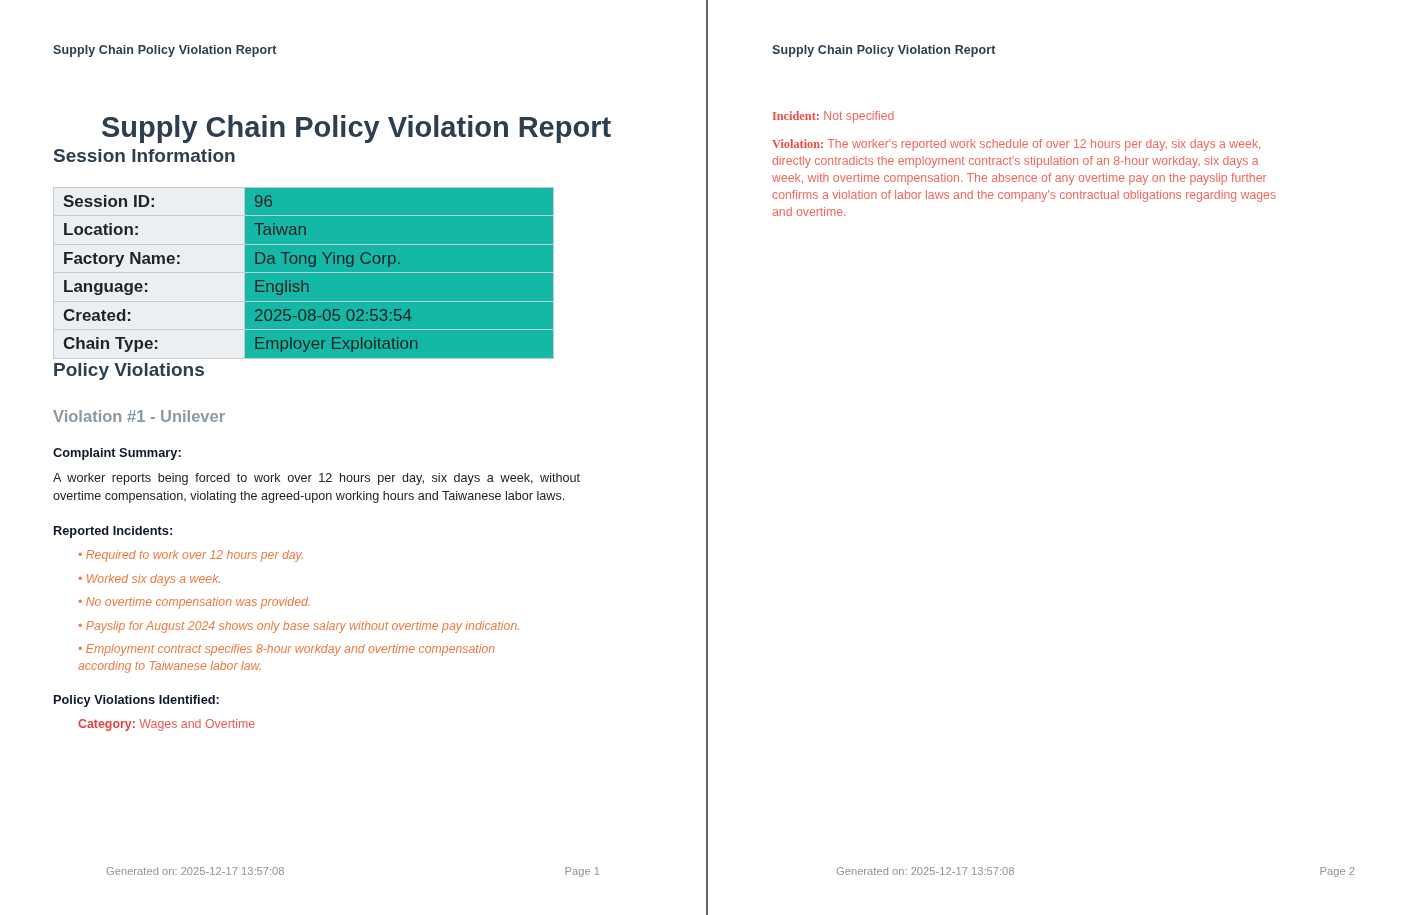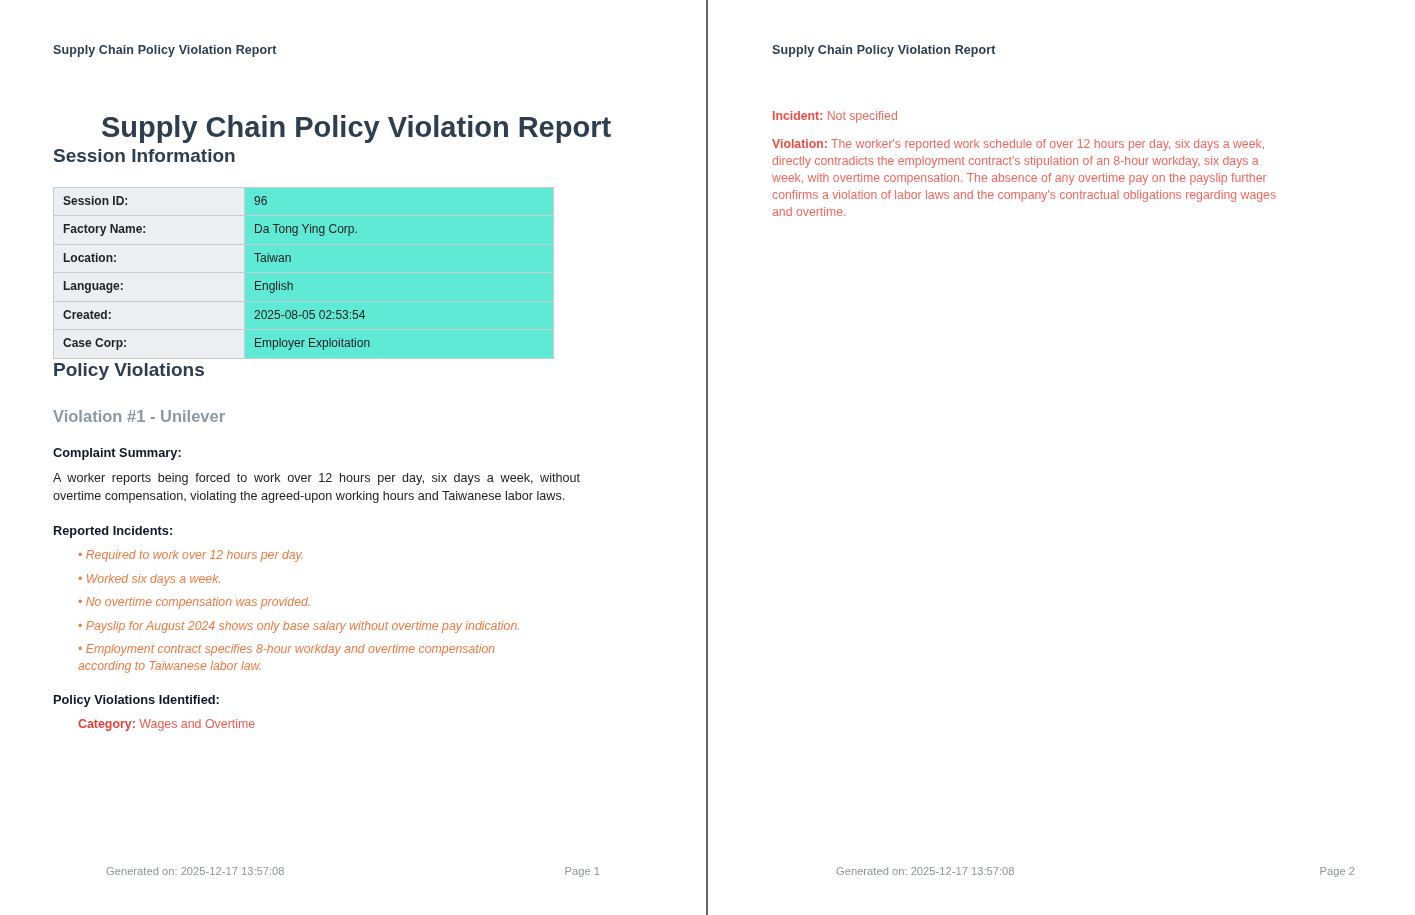--- a/index.html
+++ b/index.html
@@ -92,38 +92,38 @@
   }
   .sec-session { margin-top: 80px; }
   .sec-policy  { margin-top: 59px; }
 
   
   table.session-table {
     margin-top: 19px;
     border-collapse: collapse;
     width: 501px;
     table-layout: fixed;
-    font-size: 12px;
+    font-size: 17px;
     padding-left: 12px;
   }
   table.session-table td {
     border: 1px solid #c6ccd1;
     padding: 0 9px;
     height: 27.5px;
     vertical-align: middle;
     line-height: 1.25;
   }
   td.st-label {
     width: 172px;
     background: #eceff1;
     font-weight: bold;
     color: #202428;
   }
   td.st-value {
-    background: #5eead4;
+    background: #14b8a6;
     color: #222222;
   }
 
   
   .violation-title {
     margin-top: 26px;
     font-size: 16.5px;
     font-weight: bold;
     color: #8c98a2;
     line-height: 1.2;
@@ -179,20 +179,21 @@
   .detail-block { margin-top: 0; }
   .detail-line {
     font-size: 12.3px;
     color: #f4675e;
     line-height: 1.38;
     width: 512px;
   }
   .detail-line .d-key {
     font-weight: bold;
     color: #ee4c43;
+    font-family: Liberation Serif, serif;
   }
   .detail-line + .detail-line { margin-top: 11px; }
 
   
   .page-footer {
     position: absolute;
     left: 53px;
     right: 53px;
     bottom: 38px;
     display: flex;
@@ -222,37 +223,37 @@
 
         <h2 class="section-title sec-session">Session Information</h2>
 
         <table class="session-table">
           <tbody>
             <tr>
               <td class="st-label">Session ID:</td>
               <td class="st-value">96</td>
             </tr>
             <tr>
+              <td class="st-label">Location:</td>
+              <td class="st-value">Taiwan</td>
+            </tr>
+            <tr>
               <td class="st-label">Factory Name:</td>
               <td class="st-value">Da Tong Ying Corp.</td>
             </tr>
             <tr>
-              <td class="st-label">Location:</td>
-              <td class="st-value">Taiwan</td>
-            </tr>
-            <tr>
               <td class="st-label">Language:</td>
               <td class="st-value">English</td>
             </tr>
             <tr>
               <td class="st-label">Created:</td>
               <td class="st-value">2025-08-05 02:53:54</td>
             </tr>
             <tr>
-              <td class="st-label">Case Corp:</td>
+              <td class="st-label">Chain Type:</td>
               <td class="st-value">Employer Exploitation</td>
             </tr>
           </tbody>
         </table>
 
         <h2 class="section-title sec-policy">Policy Violations</h2>
 
         <div class="violation-title">Violation #1 - Unilever</div>
 
         <div class="field-label">Complaint Summary:</div>

